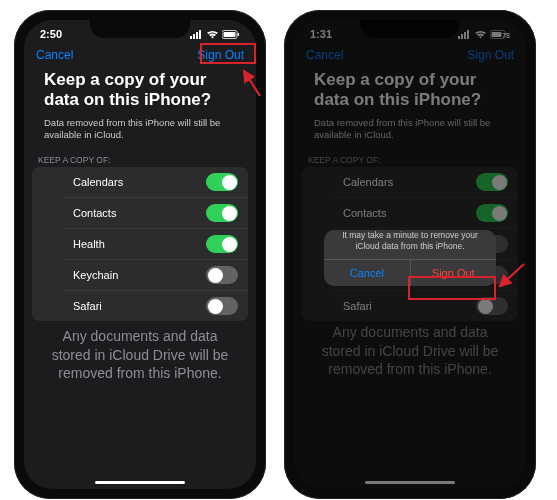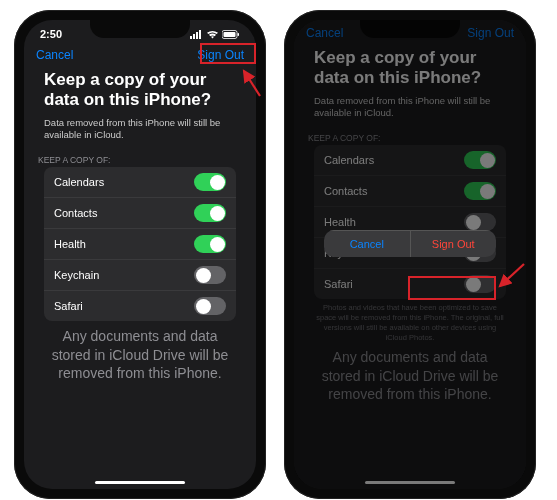--- a/index.html
+++ b/index.html
@@ -73,23 +73,24 @@
     line-height: 1.3;
   }
   .section-header {
     font-size: 8.5px;
     color: #8e8e93;
     padding: 6px 14px 2px;
     text-transform: uppercase;
   }
   .list {
     background: #2c2c2e;
-    margin: 0 20px;
+    margin: 0 8px;
     border-radius: 8px;
     overflow: hidden;
+    padding-left: 31px;
   }
   .row {
     display: flex;
     justify-content: space-between;
     align-items: center;
     padding: 6px 10px;
     border-bottom: 0.5px solid #3a3a3c;
     font-size: 11px;
   }
   .row:last-child { border-bottom: none; }
@@ -266,20 +267,46 @@
         </marker>
       </defs>
     <line x1="24" y1="30" x2="8" y2="5" stroke="#d8232a" stroke-width="2.2" marker-end="url(#ah1)"></line>
   </svg>
 </div>
 
 <div class="phone">
   <div class="screen">
     <div class="notch"></div>
 
+    <div class="statusbar">
+      <span>1:31</span>
+      <span class="status-icons">
+        <span class="signal">
+            <svg width="13" height="9">
+              <rect x="0" y="6" width="2" height="3" fill="#fff"></rect>
+              <rect x="3" y="4" width="2" height="5" fill="#fff"></rect>
+              <rect x="6" y="2" width="2" height="7" fill="#fff"></rect>
+              <rect x="9" y="0" width="2" height="9" fill="#fff"></rect>
+            </svg>
+          </span>
+        <span class="wifi">
+            <svg width="13" height="9" viewBox="0 0 13 9">
+              <path d="M6.5 8.5 L8 6.8 Q6.5 5.8 5 6.8 Z M3 4.8 Q6.5 2.3 10 4.8 L8.7 6.2 Q6.5 4.6 4.3 6.2 Z M1 2.8 Q6.5 -1 12 2.8 L10.7 4.1 Q6.5 1 2.3 4.1 Z" fill="#fff"></path>
+            </svg>
+          </span>
+        <span class="battery">
+            <svg width="20" height="9">
+              <rect x="0" y="0.5" width="15" height="8" rx="2" fill="none" stroke="#aaa" stroke-width="0.8"></rect>
+              <rect x="1.5" y="2" width="10" height="5" rx="1" fill="#fff"></rect>
+              <rect x="15.5" y="3" width="1.5" height="3" rx="0.7" fill="#aaa"></rect>
+              <text x="20" y="8" font-size="7" fill="#fff" text-anchor="end">73</text>
+            </svg>
+          </span>
+      </span>
+    </div>
 
     <div class="navbar">
       <span class="navlink">Cancel</span>
       <span class="navlink">Sign Out</span>
     </div>
 
     <div class="title-block">
       <h1>Keep a copy of your data on this iPhone?</h1>
       <p>Data removed from this iPhone will still be available in iCloud.</p>
     </div>
@@ -312,26 +339,26 @@
           </div>
         </div>
         <div class="row">
           <span>Safari</span>
           <div class="toggle off">
             <div class="knob"></div>
           </div>
         </div>
       </div>
 
-    <div class="extra-footnote">Photos and videos that have been optimized to save space will be removed from this iPhone. The original, full versions will still be available on other devices using iCloud Photos.</div>
     <div class="footnote" style="padding-top:2px;">Any documents and data stored in iCloud Drive will be removed from this iPhone.</div>
 
     <div class="dim-overlay"></div>
 
     <div class="alert">
+      <div class="alert-msg">It may take a minute to remove your iCloud data from this iPhone.</div>
       <div class="alert-buttons">
         <div class="alert-btn">Cancel</div>
         <div class="alert-btn destructive">Sign Out</div>
       </div>
     </div>
 
     <div class="homebar"></div>
   </div>
 
   <div class="highlight-box" style="top:266px; left:124px; width:88px; height:24px;"></div>

